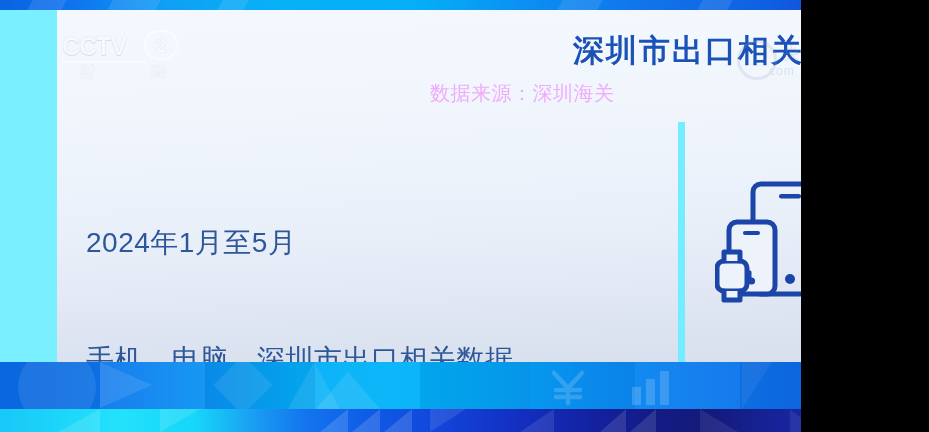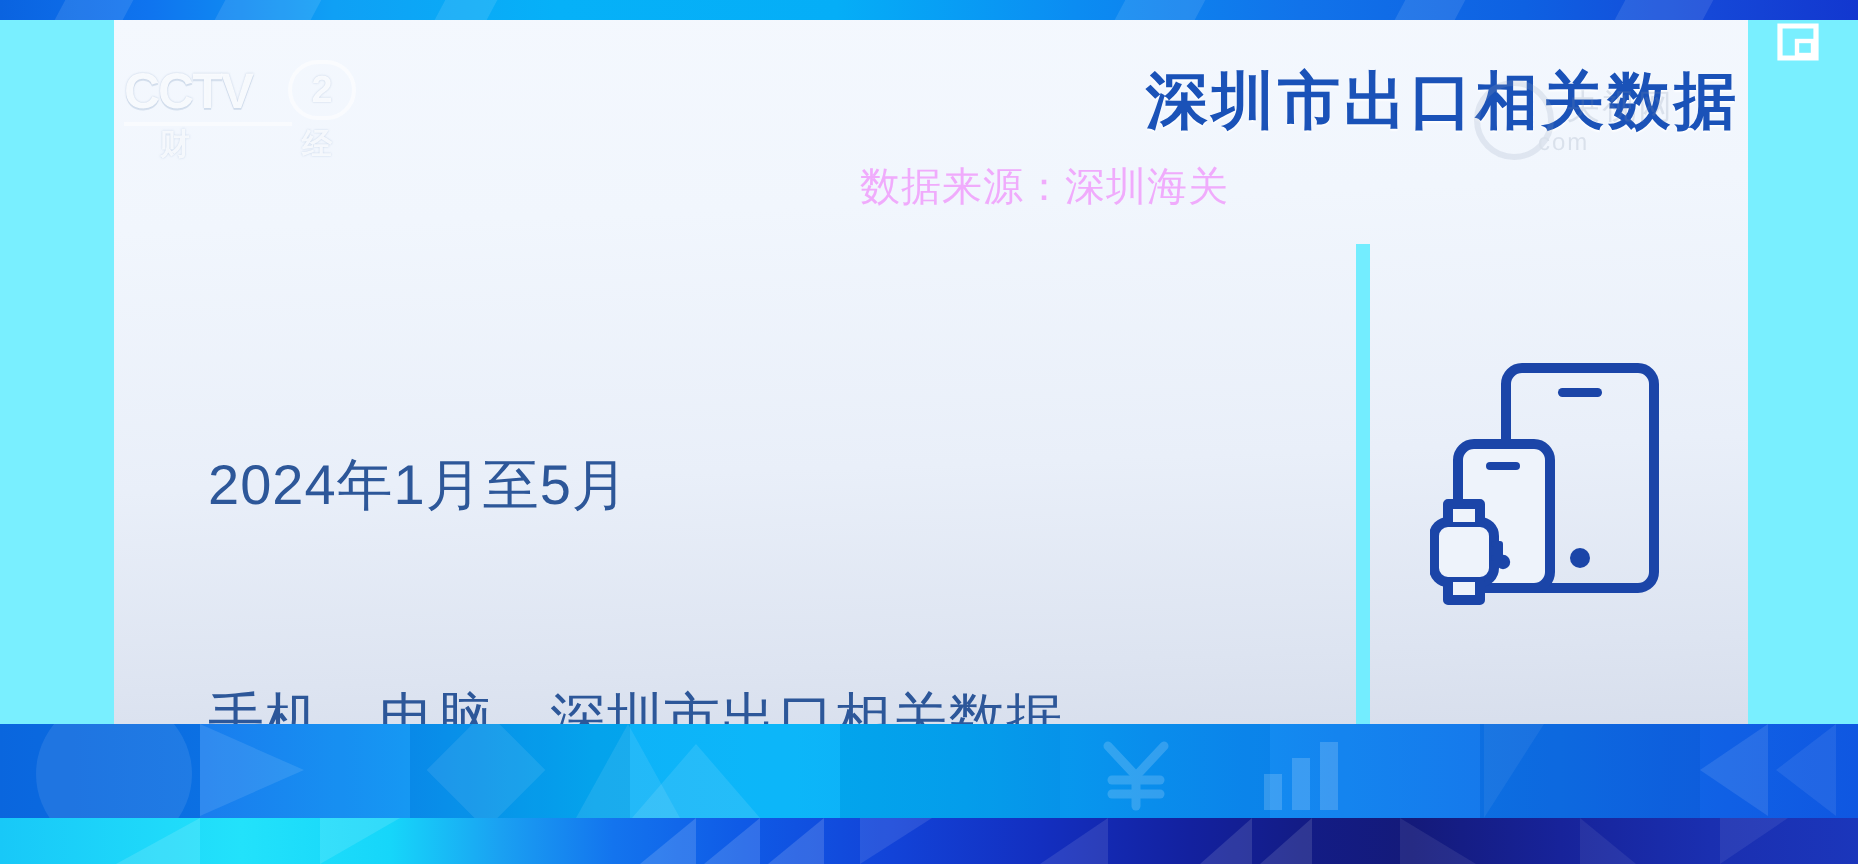--- a/index.html
+++ b/index.html
@@ -1,21 +1,21 @@
 <!DOCTYPE html>
 <html><head>
 <meta charset="utf-8">
 <style>
   * { margin:0; padding:0; box-sizing:border-box; }
   html,body { width:929px; height:432px; overflow:hidden; background:#000; }
   body { font-family:"Liberation Sans","DejaVu Sans",sans-serif; }
 
   #screen {
     position:relative;
-    width:929px; height:432px;
+    width:801px; height:432px;
     overflow:hidden;
     text-decoration:underline;
   }
 
   
   .top-band {
     position:absolute; left:0; top:0; width:929px; height:10px;
     background:linear-gradient(90deg,#0a63e0 0%,#0f74ef 8%,#0fa0f5 18%,#06b1f8 30%,
                 #05aef7 45%,#0b8cf2 58%,#1173ea 70%,#0e61e2 82%,#1548d8 92%,#1237cf 100%);
     overflow:hidden;
@@ -120,21 +120,21 @@
 
   
   .body-text {
     position:absolute; left:86px; top:145px;
     color:#2d5799;
     font-size:28px;
     line-height:39px;
     letter-spacing:.5px;
     white-space:pre;
   }
-  .body-text .line { display:block;margin-left:18px; }
+  .body-text .line { display:block; }
 
   
   .device-icon {
     position:absolute; left:715px; top:178px;
     width:120px; height:130px;
   }
 
   
   .pip-icon {
     position:absolute; left:888px; top:11px;

